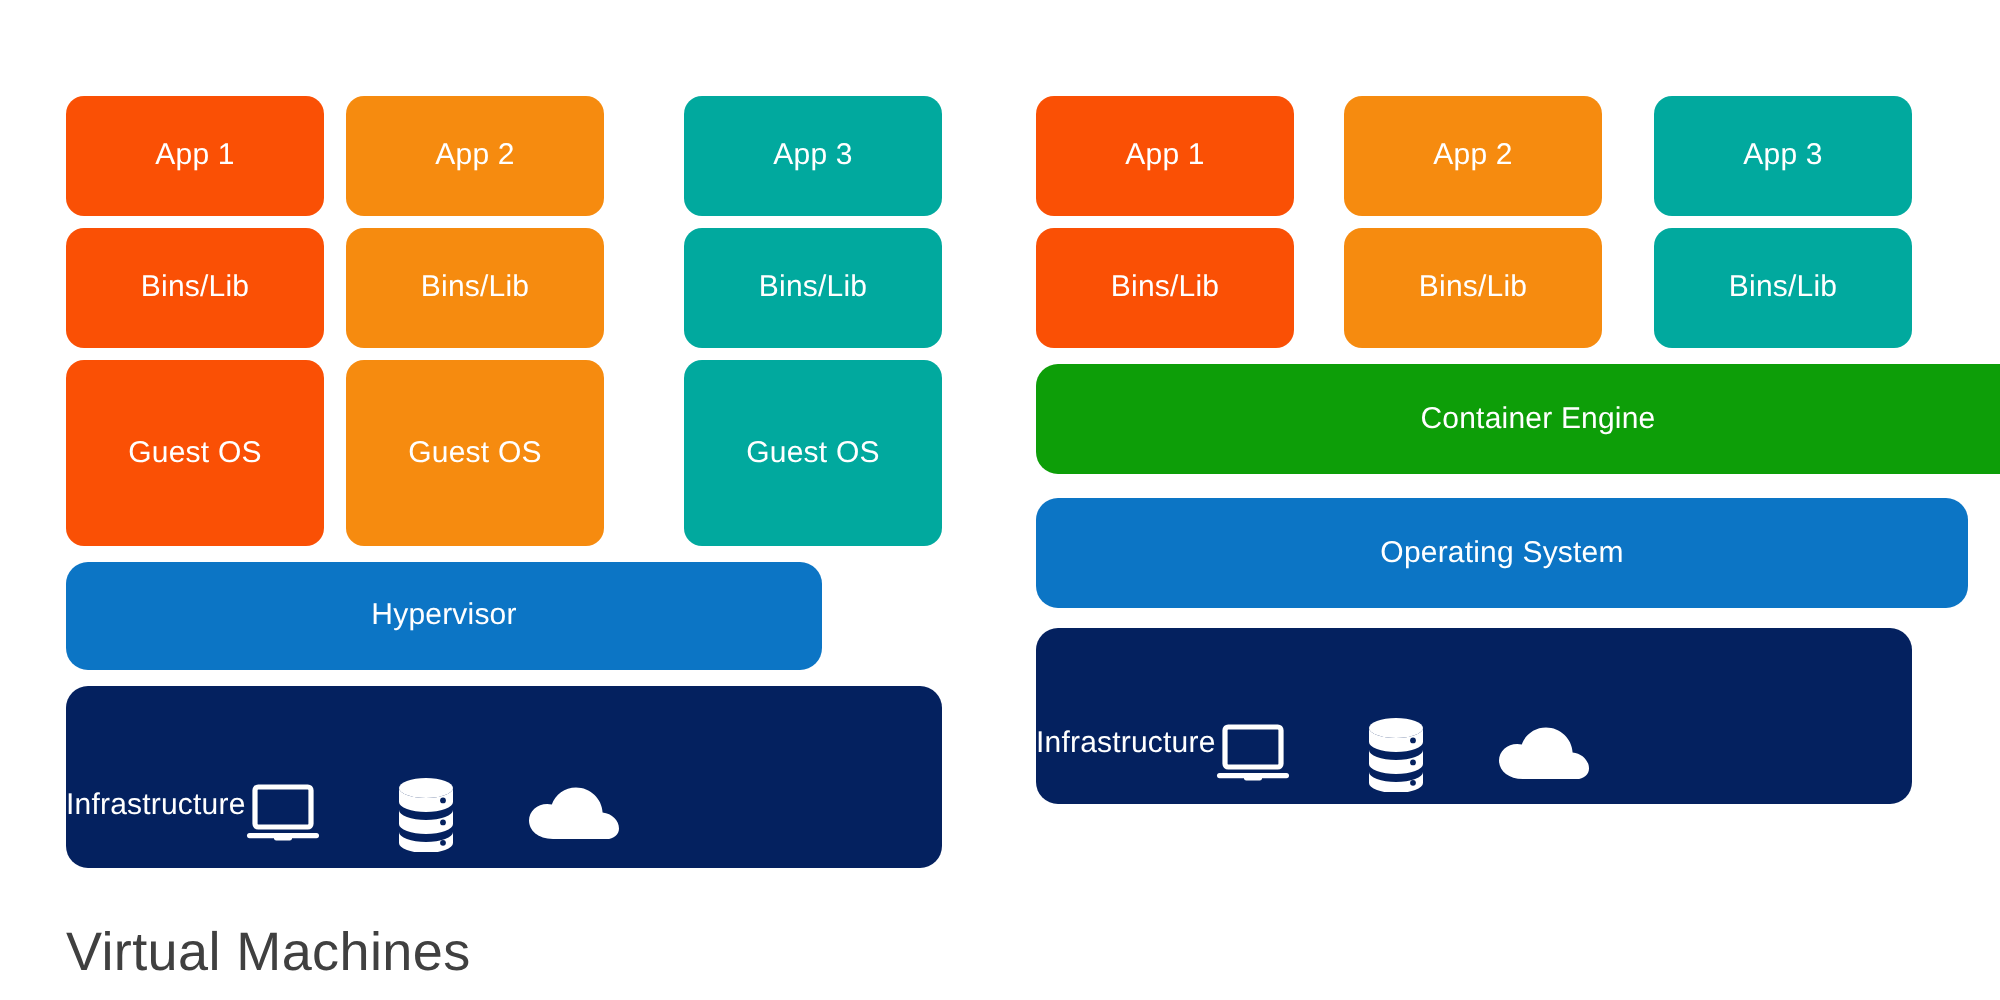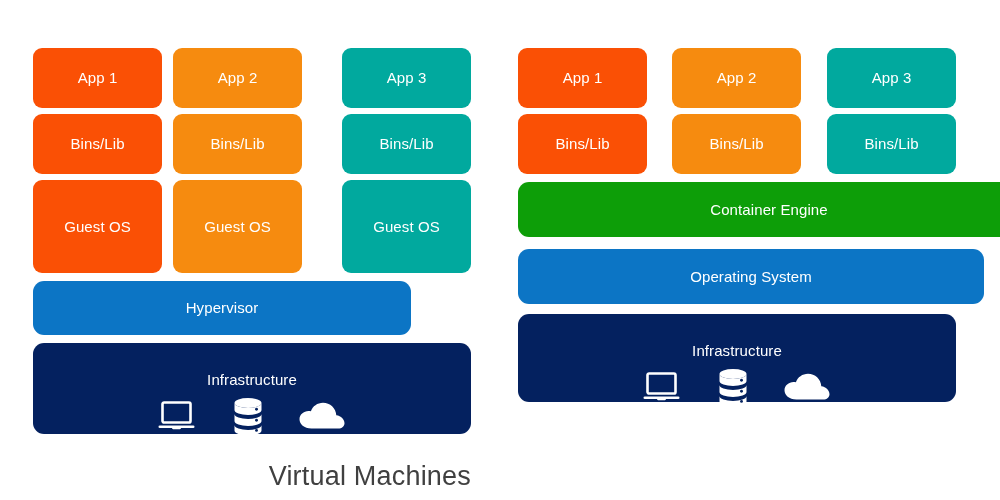--- a/index.html
+++ b/index.html
@@ -37,41 +37,41 @@
     text-align: center;
     font-size: 15px;
     font-weight: 400;
     letter-spacing: 0.1px;
     line-height: 1.15;
     user-select: none;
   }
   .block.wide { border-radius: 11px; }
 
   .infra {
-    flex-direction: column;
+    flex-direction: row;
     justify-content: flex-start;
     padding-top: 28px;
     border-radius: 13px;
   }
   .infra .infra-label {
     font-size: 15px;
     color: #ffffff;
   }
   .icon-row {
     display: flex;
     align-items: center;
     justify-content: center;
     gap: 34px;
     margin-top: 9px;
   }
   .icon-row svg { display: block; }
 
   .caption {
     position: absolute;
-    text-align: right;
+    text-align: left;
     color: #404040;
     font-size: 27px;
     font-weight: 400;
     letter-spacing: 0.2px;
     white-space: nowrap;
     user-select: none;
   }
 </style>
 </head>
 <body>

